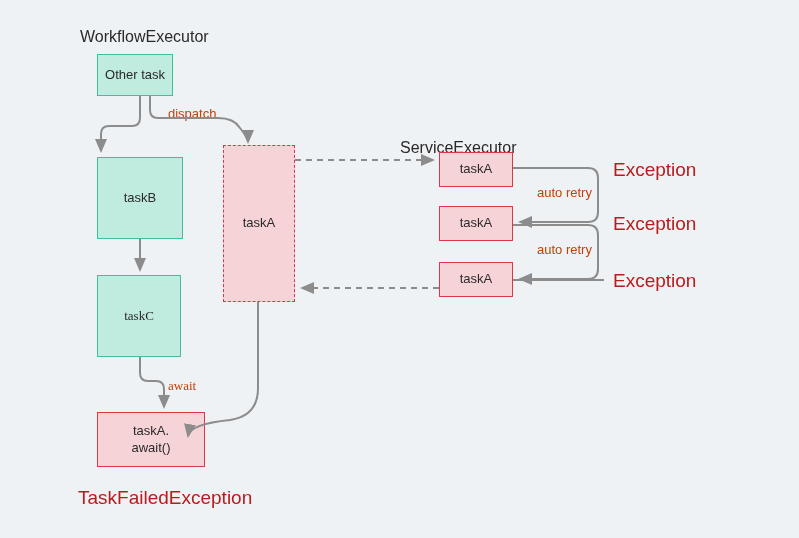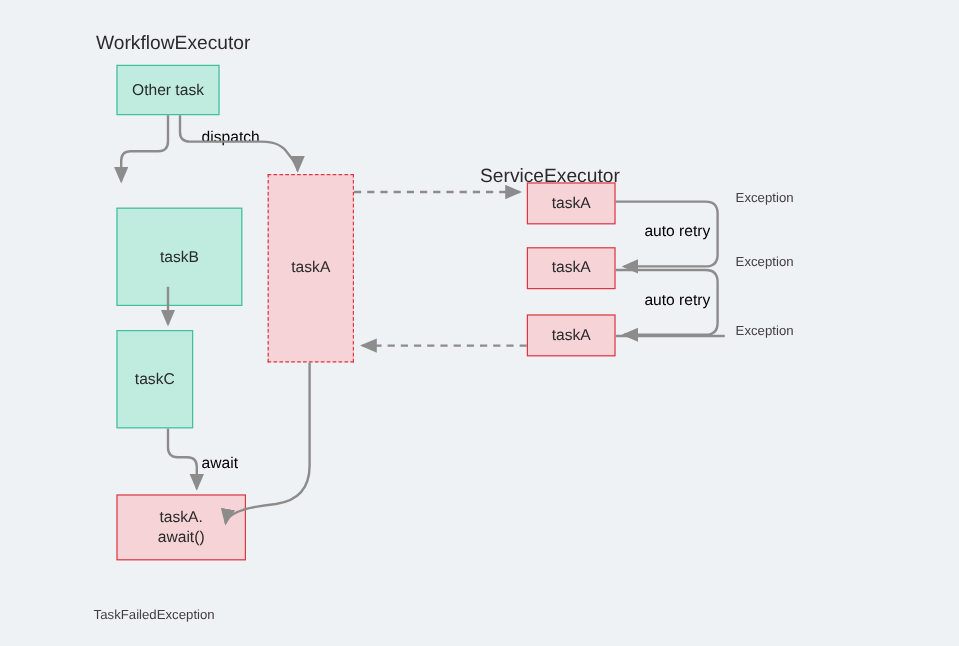--- a/index.html
+++ b/index.html
@@ -38,64 +38,64 @@
     border-color: #db3745;
     color: #2a2a2a;
   }
   .box.pink-dashed {
     background: #f6d3d6;
     border: 1.5px dashed #db3745;
     color: #2a2a2a;
   }
   .exception {
     position: absolute;
-    color: #404040;
-    font-size: 11px;
+    color: #b91c1c;
+    font-size: 19px;
     font-weight: 500;
   }
   .label {
     position: absolute;
     font-size: 13px;
-    color: #000000;
+    color: #c2410c;
   }
   svg.overlay {
     position: absolute;
     top: 0; left: 0;
     width: 799px; height: 538px;
     pointer-events: none;
   }
   .arrow { stroke: #8c8c8c; stroke-width: 2; fill: none; }
   .arrow-dashed { stroke: #8c8c8c; stroke-width: 2; fill: none; stroke-dasharray: 6 5; }
   .arrowhead { fill: #8c8c8c; }
 </style>
 </head>
 <body>
 
 <div class="heading" style="left:80px; top:28px;">WorkflowExecutor</div>
 <div class="heading" style="left:400px; top:139px;">ServiceExecutor</div>
 
-<div class="box green" style="left:97px; top:54px; width:86px; height:42px;">Other task</div>
-<div class="box green" style="left:97px; top:157px; width:105px; height:82px;margin-top:16px;">taskB</div>
-<div class="box green" style="left:97px; top:275px; width:64px; height:82px;">taskC</div>
+<div class="box green" style="left:97px; top:54px; width:76px; height:42px;">Other task</div>
+<div class="box green" style="left:97px; top:157px; width:86px; height:82px;">taskB</div>
+<div class="box green" style="left:97px; top:275px; width:84px; height:82px;font-family:Liberation Serif, serif;">taskC</div>
 <div class="box pink" style="left:97px; top:412px; width:108px; height:55px; white-space:pre-line;">taskA.
 await()</div>
 
 <div class="box pink-dashed" style="left:223px; top:145px; width:72px; height:157px;">taskA</div>
 
 <div class="box pink" style="left:439px; top:152px; width:74px; height:35px;">taskA</div>
 <div class="box pink" style="left:439px; top:206px; width:74px; height:35px;">taskA</div>
 <div class="box pink" style="left:439px; top:262px; width:74px; height:35px;">taskA</div>
 
 <div class="exception" style="left:613px; top:159px;">Exception</div>
 <div class="exception" style="left:613px; top:213px;">Exception</div>
 <div class="exception" style="left:613px; top:270px;">Exception</div>
-<div class="exception" style="left:78px; top:507px;">TaskFailedException</div>
+<div class="exception" style="left:78px; top:487px;">TaskFailedException</div>
 
 <div class="label" style="left:168px; top:106px;">dispatch</div>
-<div class="label" style="left:168px; top:378px;">await</div>
+<div class="label" style="left:168px; top:378px;font-family:Liberation Serif, serif;">await</div>
 <div class="label" style="left:537px; top:185px;">auto retry</div>
 <div class="label" style="left:537px; top:242px;">auto retry</div>
 
 <svg class="overlay">
   <defs>
     <marker id="ah" markerWidth="8" markerHeight="8" refX="6" refY="3" orient="auto">
       <path d="M0,0 L7,3 L0,6 Z" class="arrowhead"></path>
     </marker>
   </defs>
 

